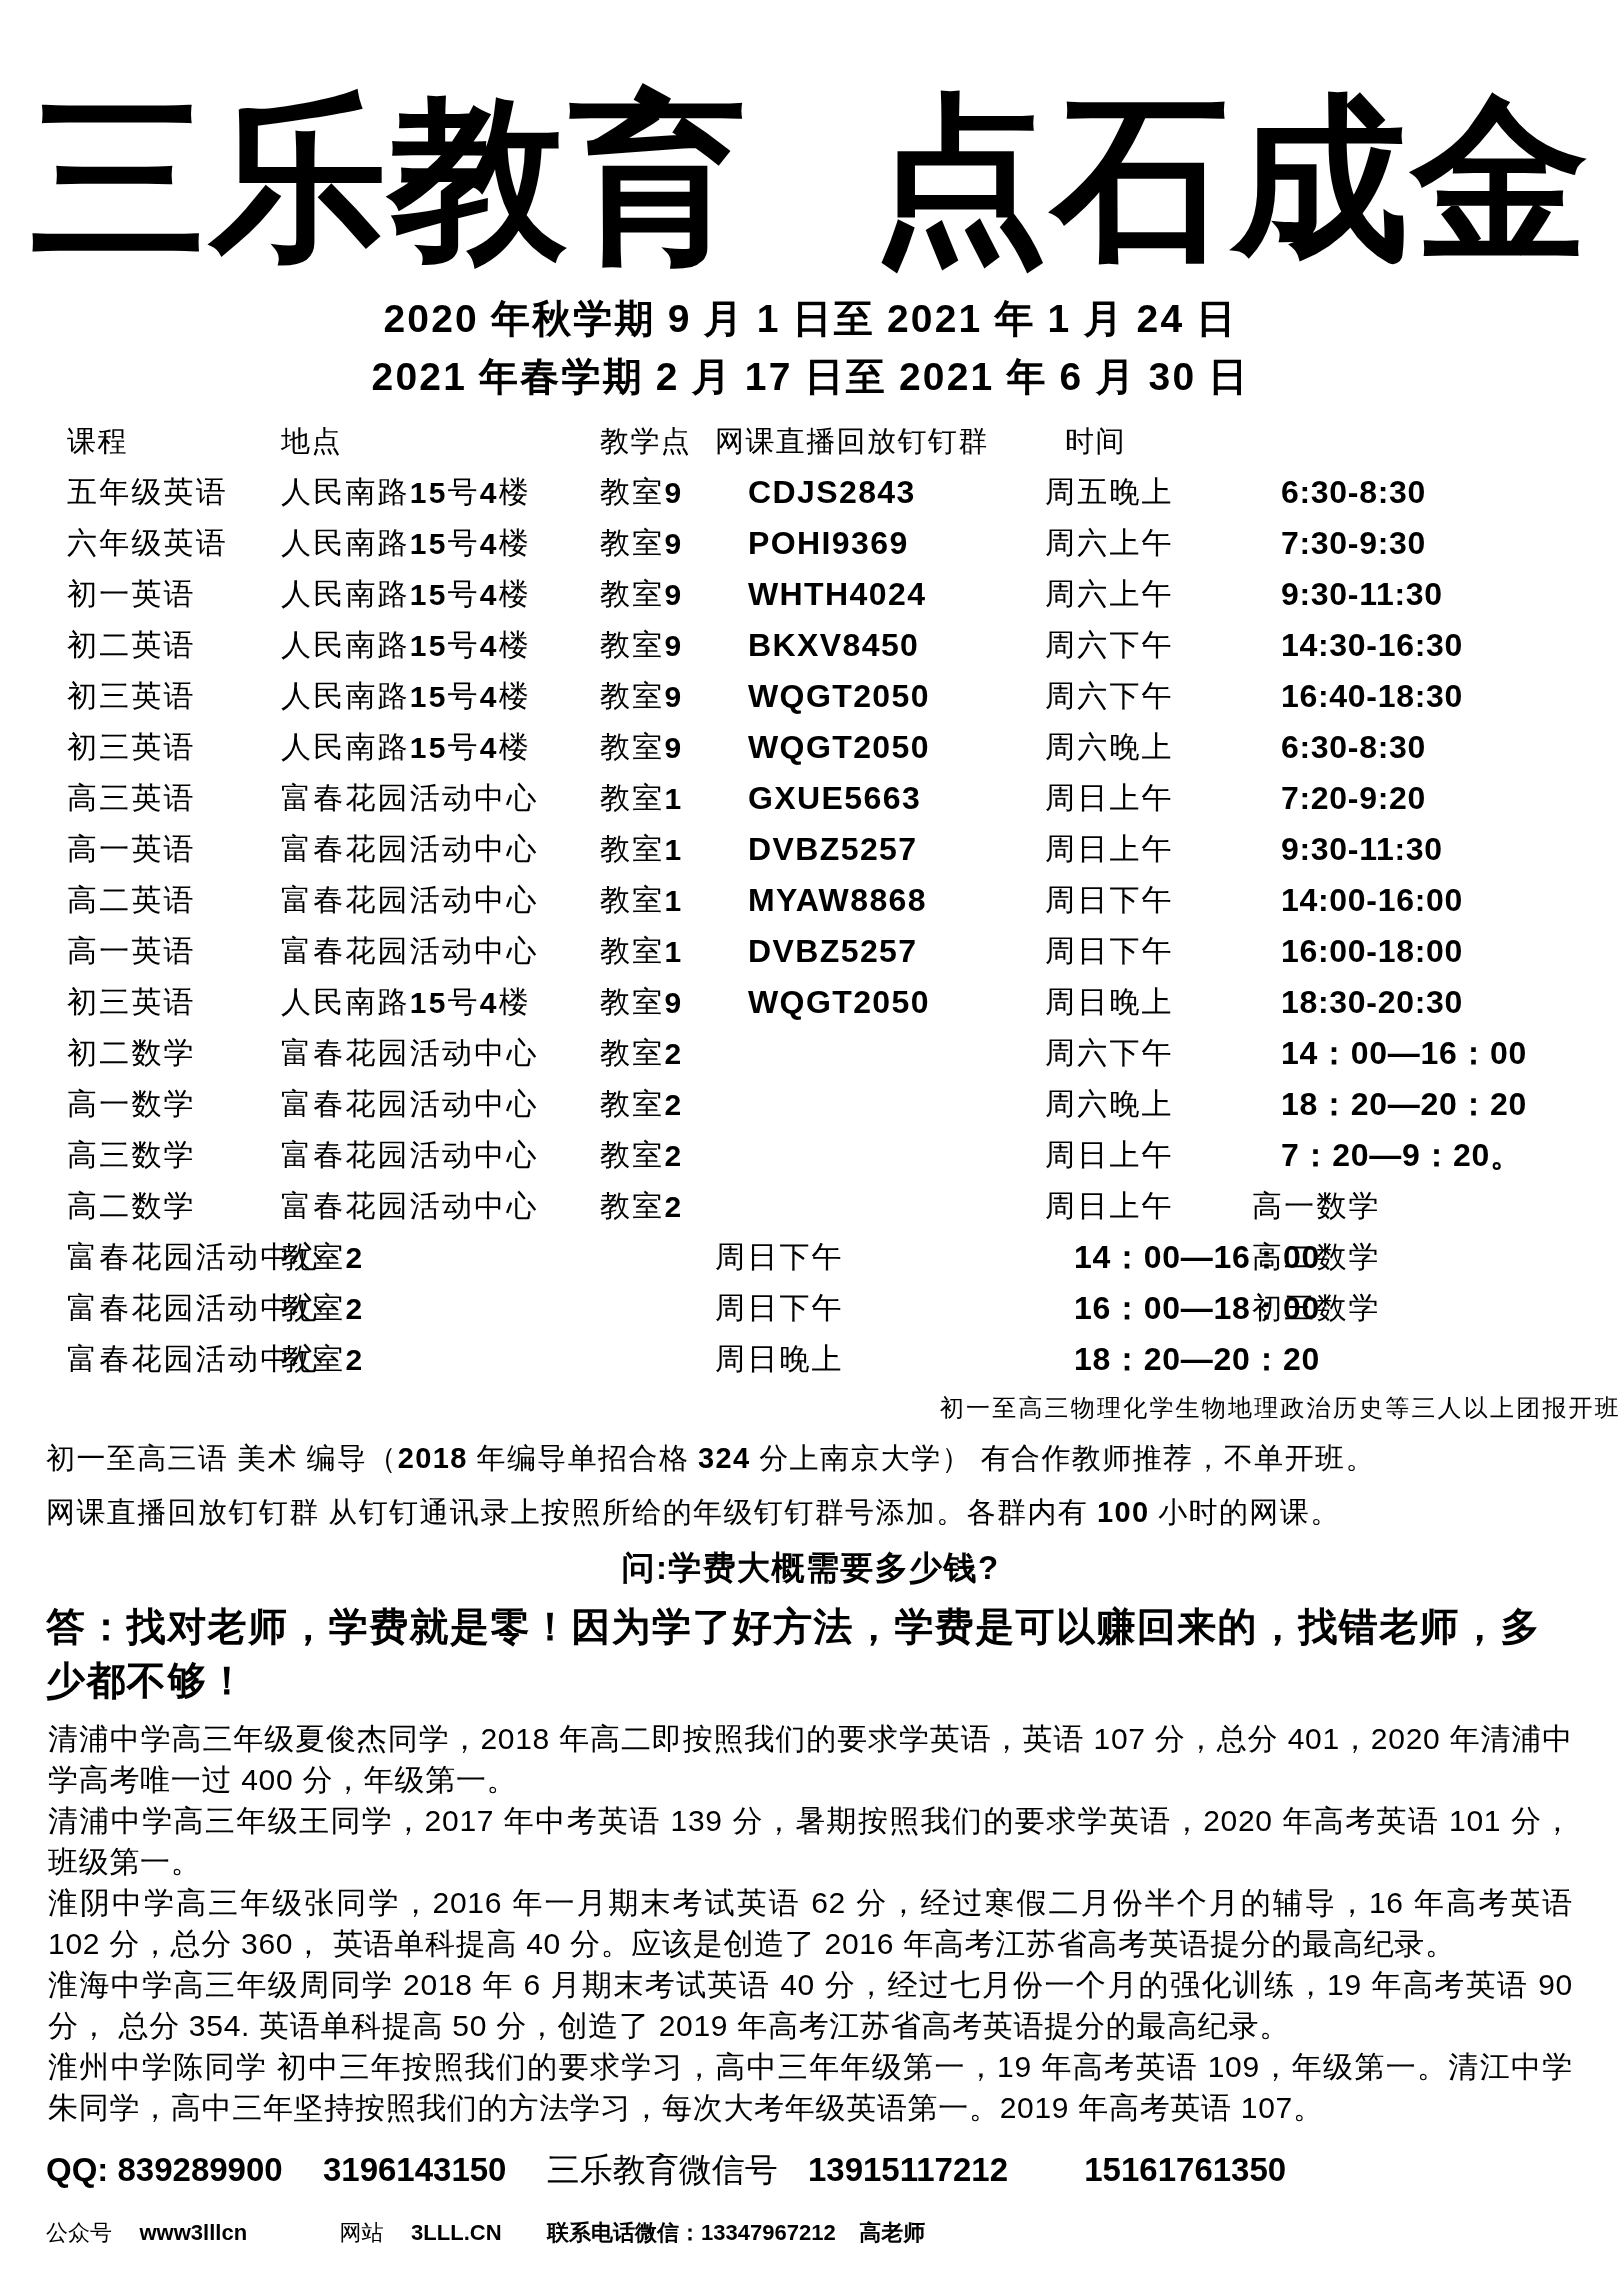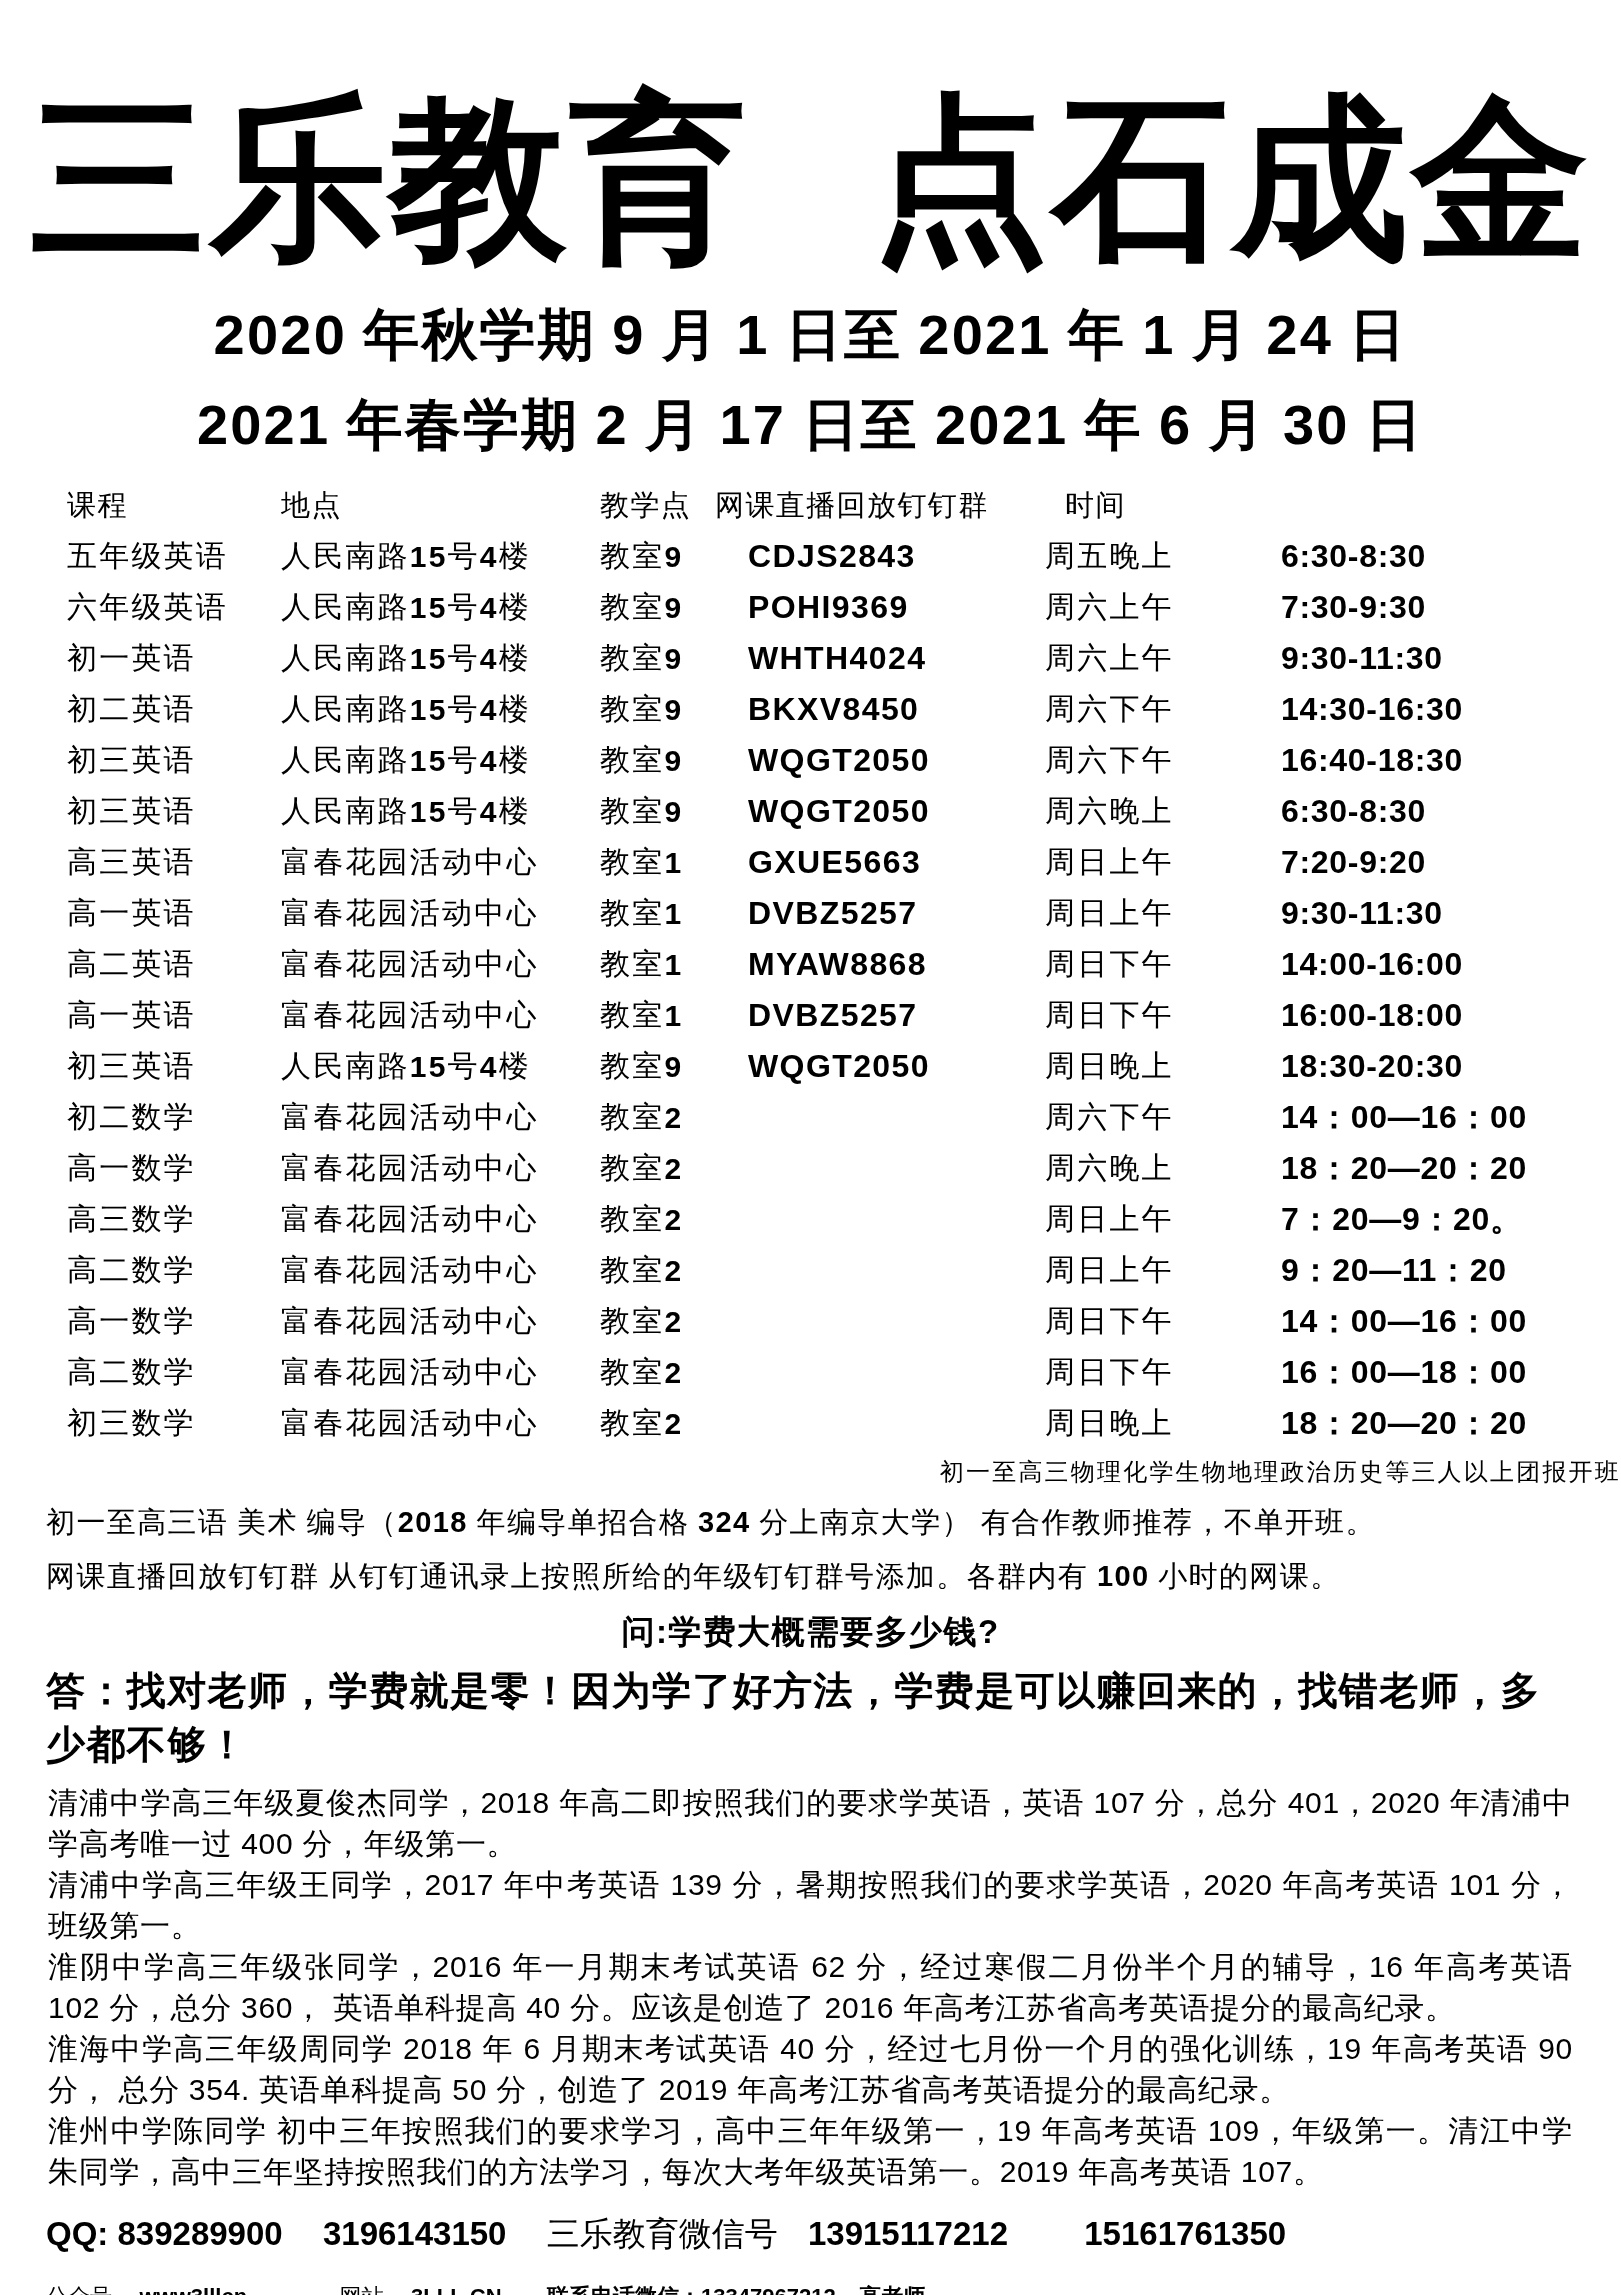--- a/index.html
+++ b/index.html
@@ -22,23 +22,23 @@
     font-size:177px;
     line-height:1.2;
     letter-spacing:2.9px;
     word-spacing:58px;
     white-space:nowrap;
   }
   .dates{margin-top:5.8px;}
   .date-line{
     margin:0;
     text-align:center;
-    font-size:56px;
-    font-weight:700;
-    line-height:90px;
+    font-size:39px;
+    font-weight:700;
+    line-height:58px;
     letter-spacing:2.2px;
   }
   
   .schedule{
     display:grid;
     grid-template-columns:214px 319px 115px 330px 207px 1fr;
     grid-auto-rows:51px;
     padding:0 67px;
     margin-top:10px;
     font-size:30px;
@@ -236,21 +236,20 @@
       <div class="cell cell-room bold-digits">教室 <b class="num">2</b></div>
       <div class="cell cell-code"></div>
       <div class="cell cell-day">周日上午</div>
       <div class="cell cell-time">7：20—9：20。</div>
 
       <div class="cell cell-course">高二数学</div>
       <div class="cell cell-location bold-digits">富春花园活动中心</div>
       <div class="cell cell-room bold-digits">教室 <b class="num">2</b></div>
       <div class="cell cell-code"></div>
       <div class="cell cell-day">周日上午</div>
-      <div class="cell cell-time">9：20—11：20</div>
 
       <div class="cell cell-course">高一数学</div>
       <div class="cell cell-location bold-digits">富春花园活动中心</div>
       <div class="cell cell-room bold-digits">教室 <b class="num">2</b></div>
       <div class="cell cell-code"></div>
       <div class="cell cell-day">周日下午</div>
       <div class="cell cell-time">14：00—16：00</div>
 
       <div class="cell cell-course">高二数学</div>
       <div class="cell cell-location bold-digits">富春花园活动中心</div>

